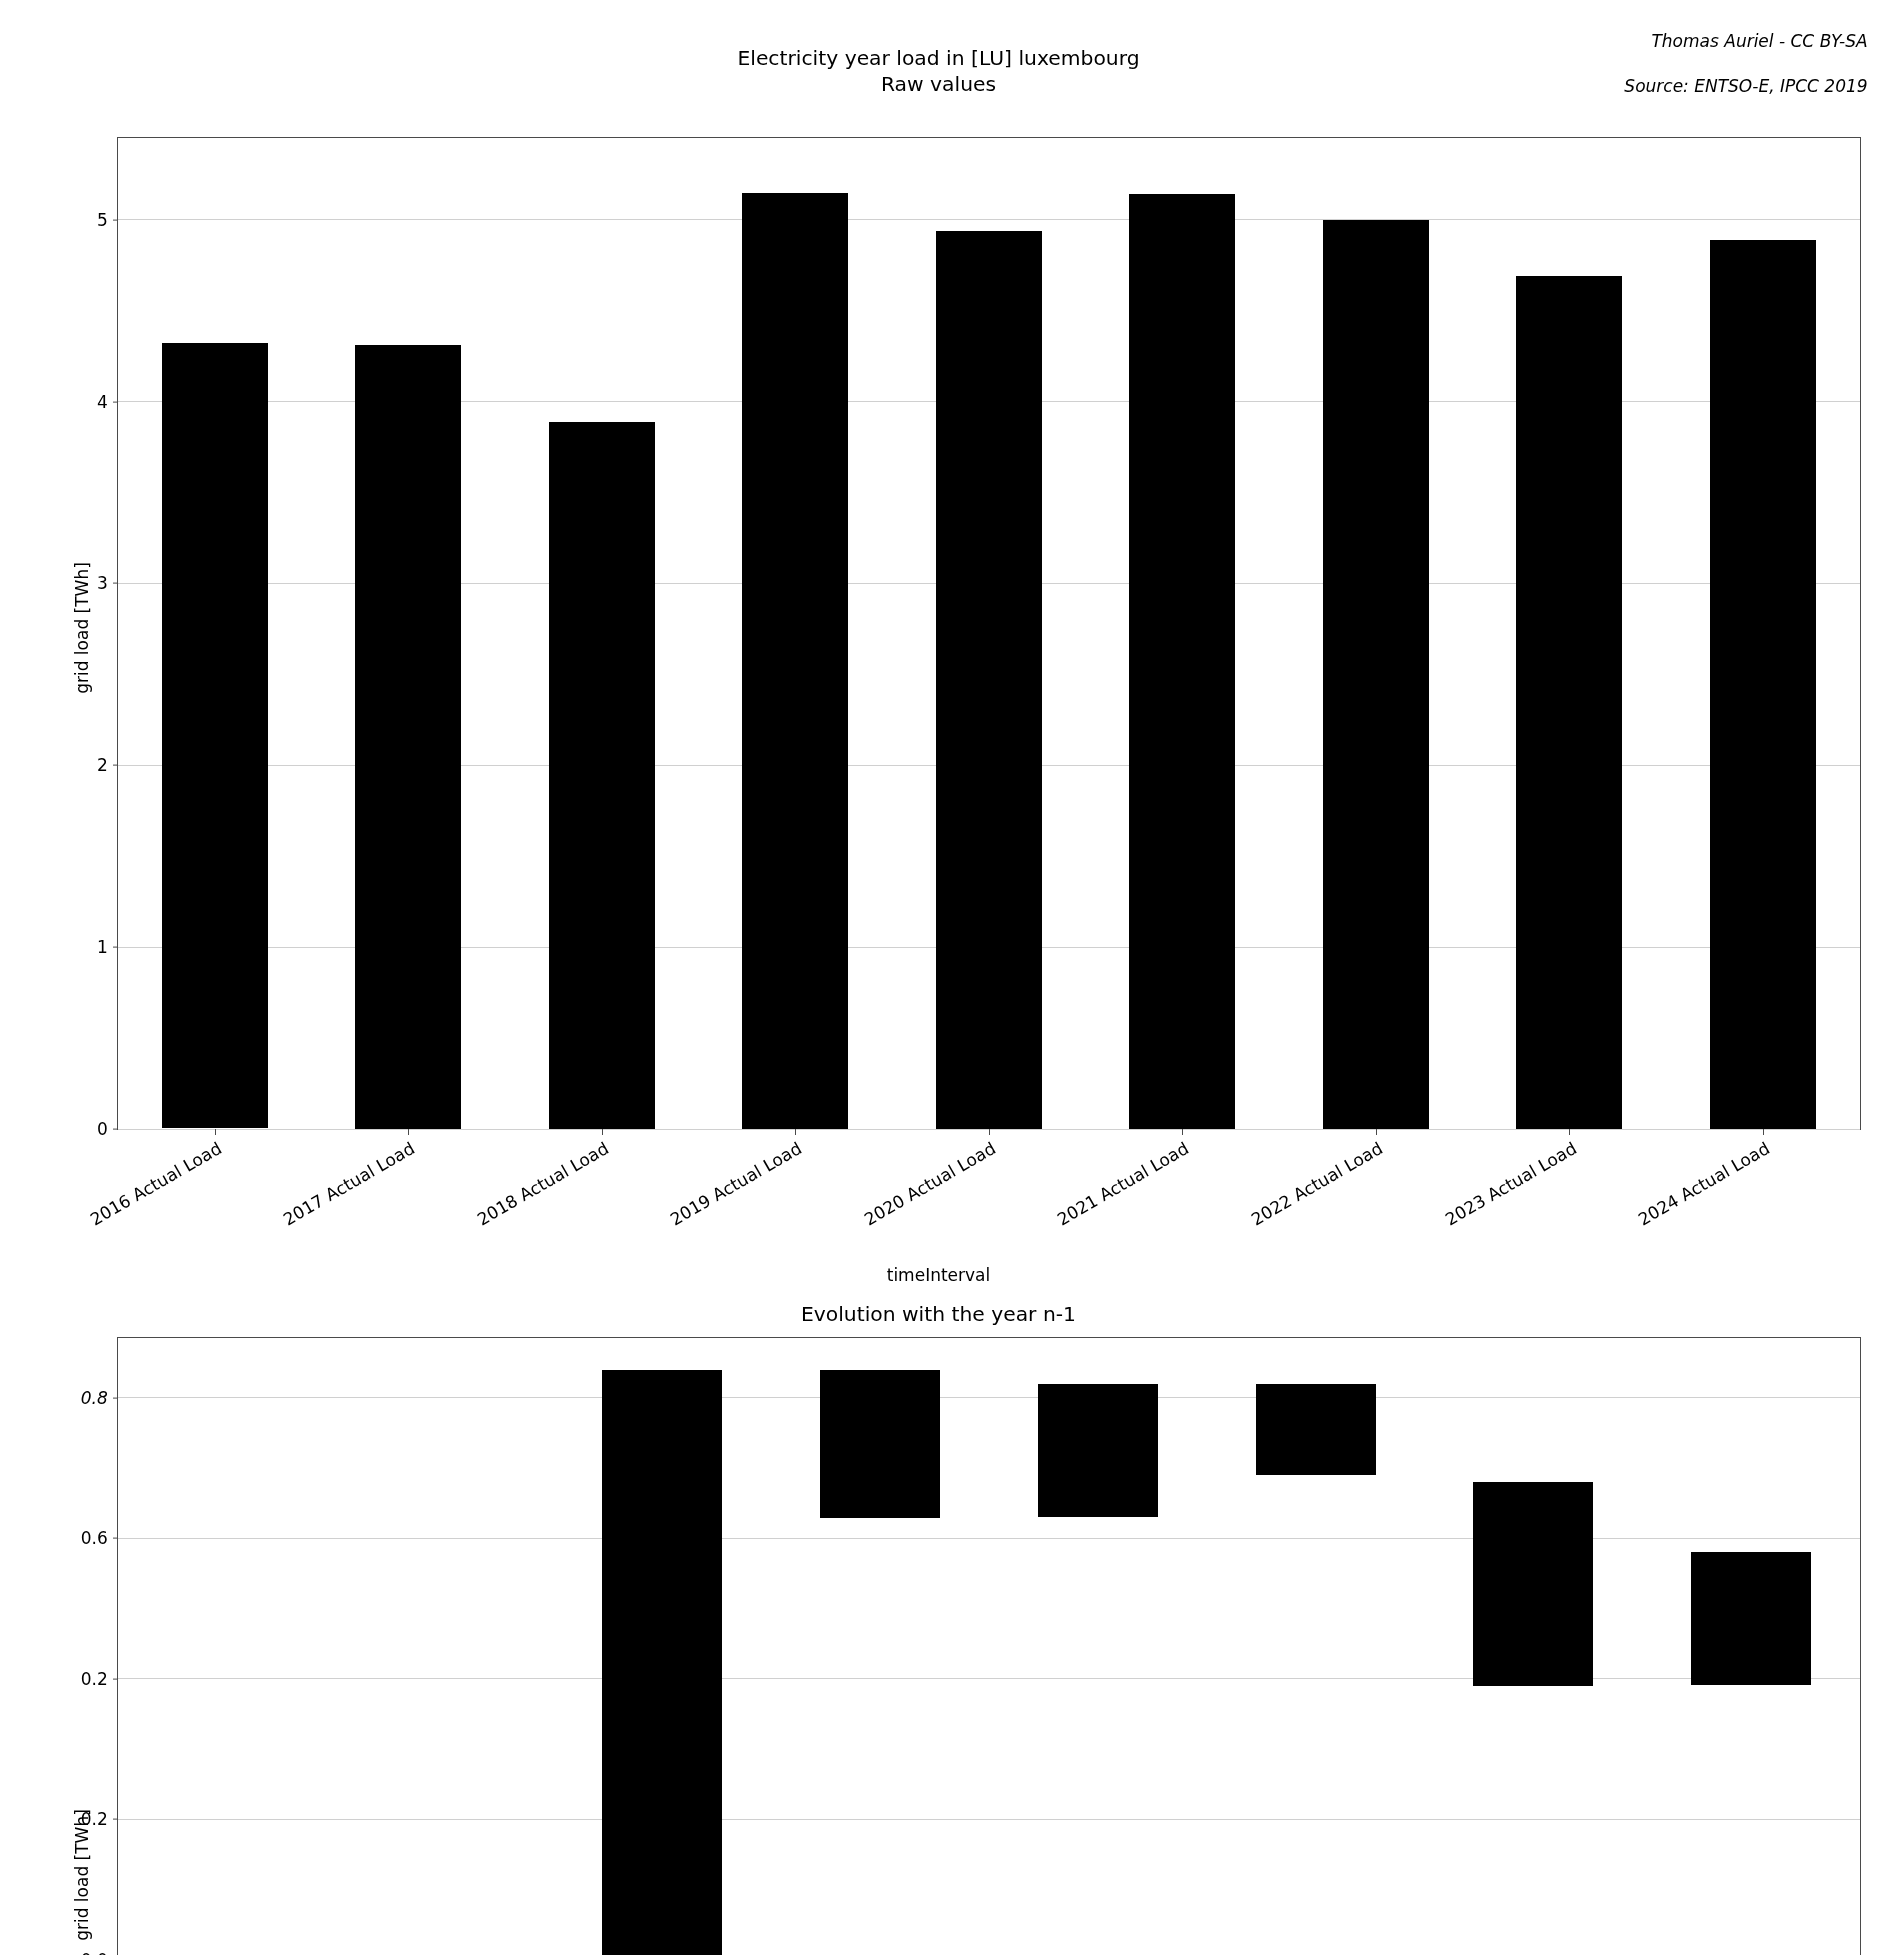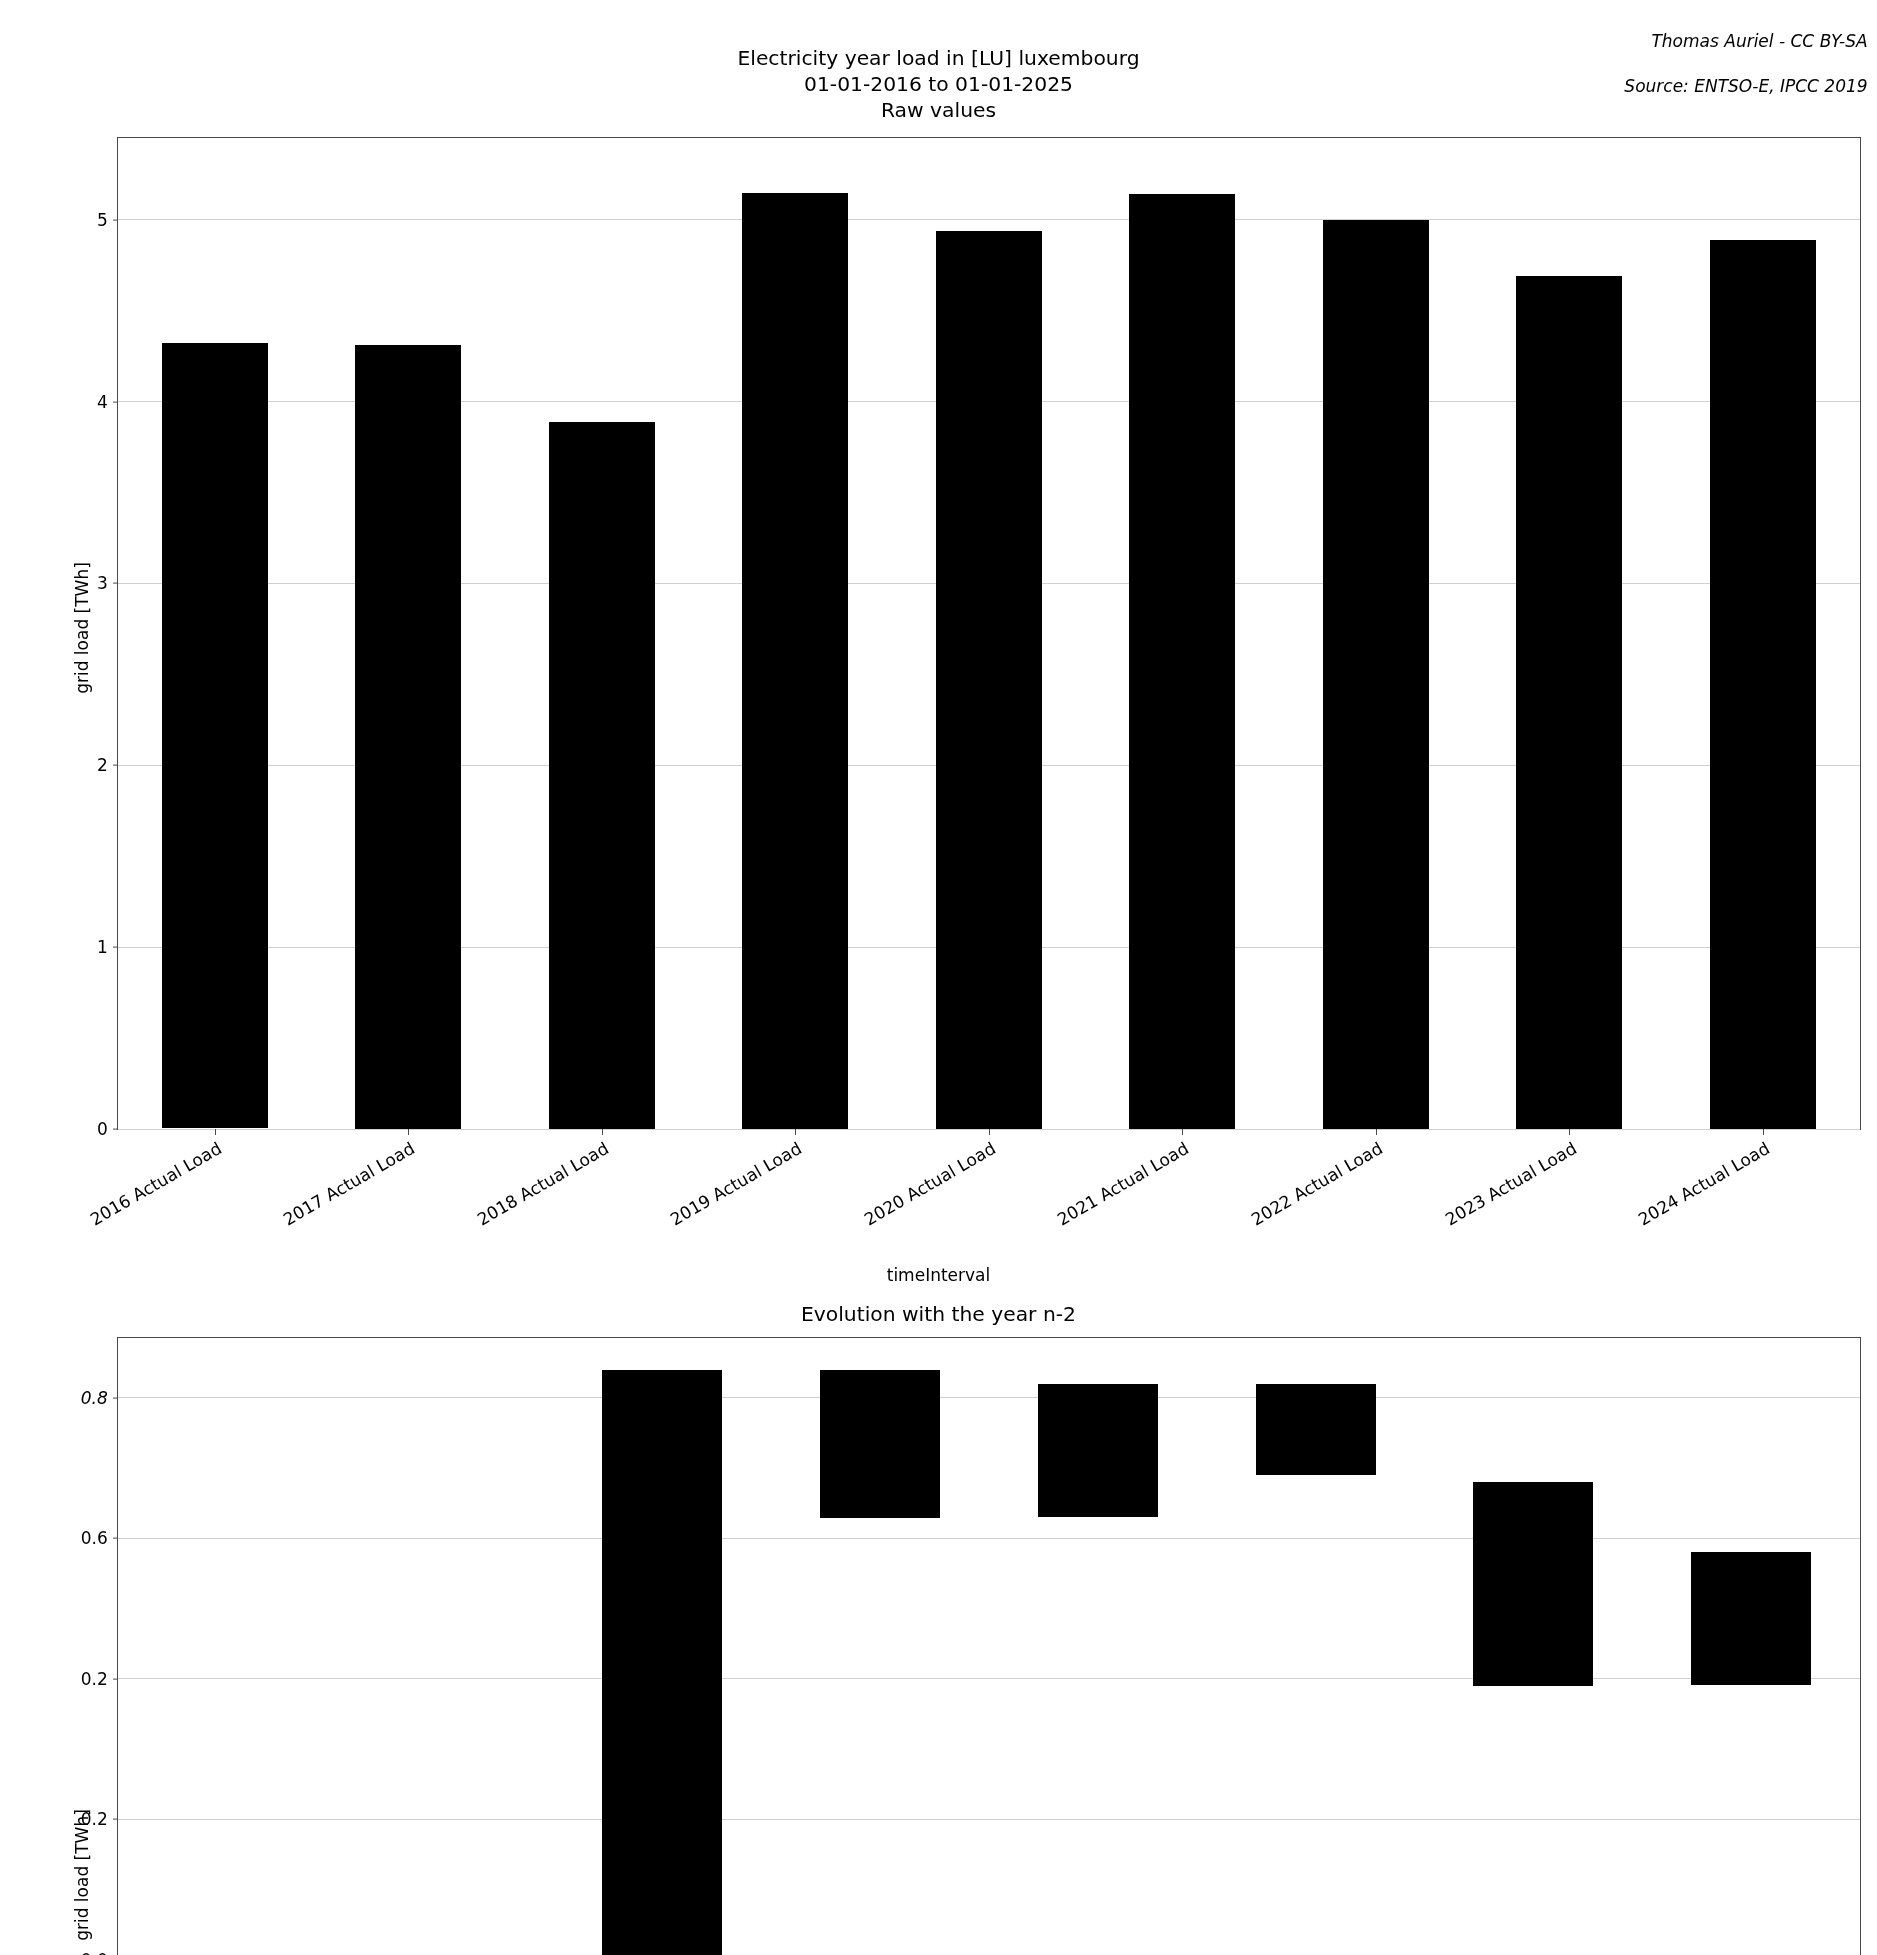--- a/index.html
+++ b/index.html
@@ -139,21 +139,20 @@
 </head>
 <body>
 
 <div class="credit">
   <div>Thomas Auriel - CC BY-SA</div>
   <div>Source: ENTSO-E, IPCC 2019</div>
 </div>
 
 <div class="chart1-title">
   <div>Electricity year load in [LU] luxembourg</div>
-  <div>01-01-2016 to 01-01-2025</div>
   <div>Raw values</div>
 </div>
 
 <div class="plot1" id="plot1">
     <div class="gridline" style="top: 991px;"></div>
     <div class="tickmark" style="top: 991px;"></div>
     <div class="ytick" style="top: 991px;">0</div>
     <div class="gridline" style="top: 809px;"></div>
     <div class="tickmark" style="top: 809px;"></div>
     <div class="ytick" style="top: 809px;">1</div>
@@ -193,21 +192,21 @@
     <div class="bar" style="left: 1398px; width: 106px; top: 138px; height: 853px; background: rgb(0, 0, 0);"></div>
     <div class="xtickmark" style="left: 1451px;"></div>
     <div class="xtick" style="left: 1100px; width: 352px; margin-top: 8.6px;">2023 Actual Load</div>
     <div class="bar" style="left: 1592px; width: 106px; top: 102px; height: 889px; background: rgb(0, 0, 0);"></div>
     <div class="xtickmark" style="left: 1645px;"></div>
     <div class="xtick" style="left: 1293px; width: 352px; margin-top: 8.6px;">2024 Actual Load</div>
   </div>
 <div class="ylabel ylabel1">grid load [TWh]</div>
 <div class="xlabel xlabel1">timeInterval</div>
 
-<div class="chart2-title">Evolution with the year n-2</div>
+<div class="chart2-title">Evolution with the year n-1</div>
 
 <div class="plot2" id="plot2">
     <div class="ytick" style="top: 622px;">0.0</div>
     <div class="gridline" style="top: 481px;"></div>
     <div class="tickmark" style="top: 481px;"></div>
     <div class="ytick" style="top: 481px;">0.2</div>
     <div class="gridline" style="top: 340px;"></div>
     <div class="tickmark" style="top: 341px;"></div>
     <div class="ytick" style="top: 341px;">0.2</div>
     <div class="gridline" style="top: 200px;"></div>

